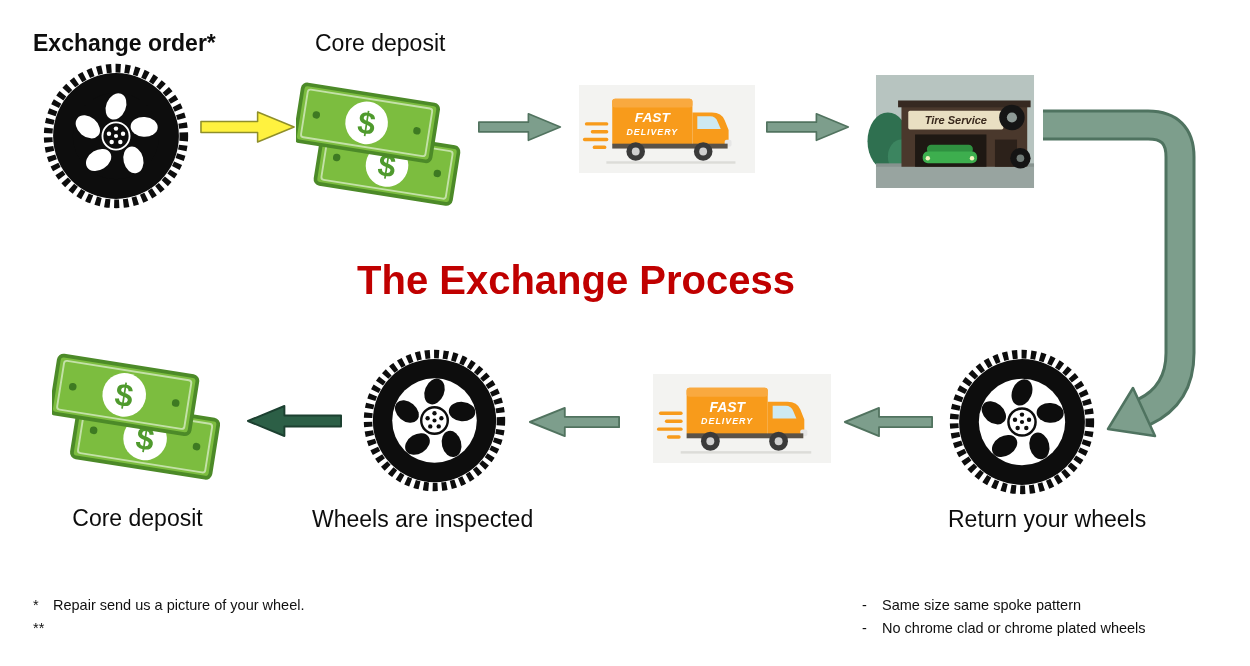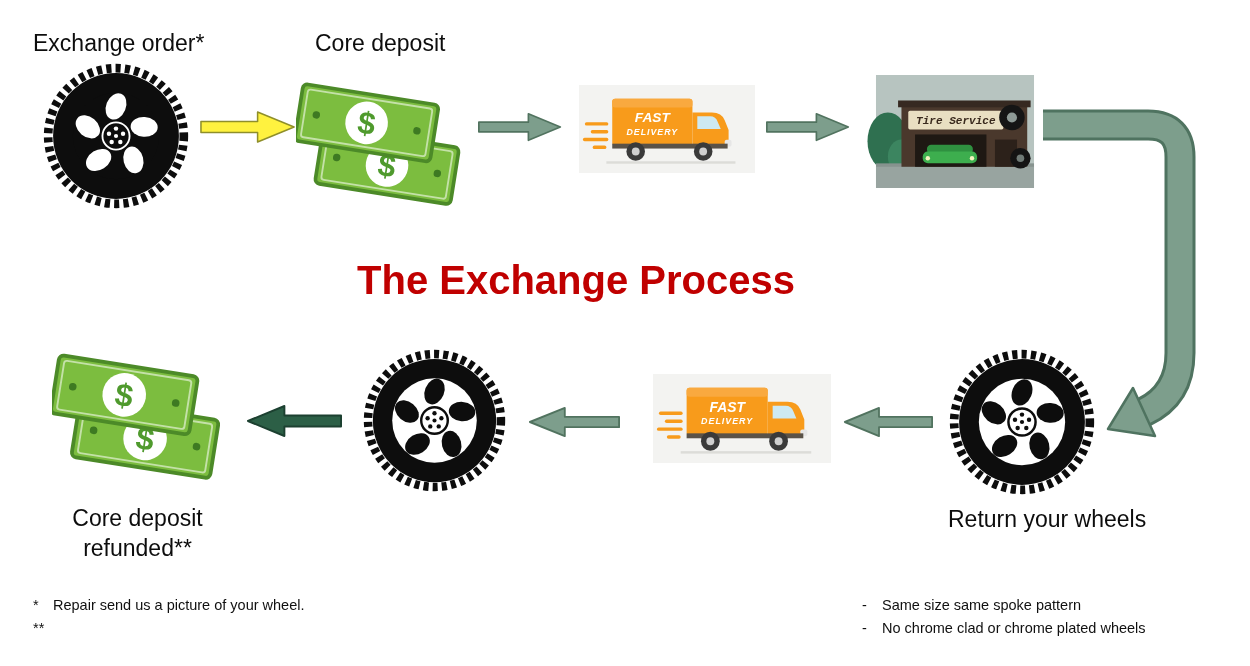--- a/index.html
+++ b/index.html
@@ -55,21 +55,21 @@
 
   
   .footnote { font-size:14.5px; color:#101010; display:flex; line-height:23px; white-space:nowrap; }
   .footnote .marker { min-width:20px; }
 </style>
 </head>
 <body>
 
 <div class="canvas">
 
-  <div class="abs step-label" style="left:33px; top:30px;">Exchange order*</div>
+  <div class="abs step-label" style="left:33px; top:30px;font-weight:bold;">Exchange order*</div>
 
   <div class="abs wheel-dark" style="left:42px; top:62px; width:148px; height:148px;">
     <svg viewBox="0 0 120 120">
       <circle class="tread" cx="60" cy="60" r="55" stroke-width="7" stroke-dasharray="4.2 3.4"></circle>
       <circle class="tire" cx="60" cy="60" r="51"></circle>
       <circle class="face" cx="60" cy="60" r="35"></circle>
       <g class="cutouts">
         <g transform="rotate(0 60 60)">
             <ellipse transform="rotate(22 60 36)" cx="60" cy="36" rx="8" ry="11"></ellipse>
           </g>
@@ -158,21 +158,21 @@
     </svg>
   </div>
 
   <div class="abs" style="left:766px; top:112px; width:84px; height:30px;">
     <svg viewBox="0 0 100 34" preserveAspectRatio="none">
         <polygon class="arrow-green" points="1,11.5 60,11.5 60,2 98,17 60,32 60,22.5 1,22.5"></polygon>
       </svg>
   </div>
 
 
-  <div class="abs" style="left:862px; top:75px; width:186px; height:113px;font-family:Liberation Mono, monospace;">
+  <div class="abs" style="left:862px; top:75px; width:186px; height:113px;">
     <svg viewBox="0 0 186 133">
       <rect width="186" height="133" fill="#B7C4C0"></rect>
       <ellipse cx="14" cy="78" rx="24" ry="34" fill="#2F7050"></ellipse>
       <ellipse cx="30" cy="96" rx="16" ry="20" fill="#3C8560"></ellipse>
       <rect y="104" width="186" height="6" fill="#87938F"></rect>
       <rect y="108" width="186" height="25" fill="#98A4A0"></rect>
       <rect x="30" y="36" width="148" height="72" fill="#4A382C"></rect>
       <rect x="26" y="30" width="156" height="8" fill="#362921"></rect>
       <rect x="38" y="42" width="112" height="22" rx="2" fill="#E9DFC2"></rect>
       <text class="shop-sign" x="94" y="58">Tire Service</text>
@@ -326,22 +326,22 @@
   <div class="abs" style="left:1040px; top:95px; width:205px; height:370px;">
     <svg viewBox="0 0 205 370">
       <path class="curve-outline" d="M 3 30 L 108 30 Q 140 30 140 62 L 140 258 Q 140 300 104 317"></path>
       <path class="curve-fill" d="M 3 30 L 108 30 Q 140 30 140 62 L 140 258 Q 140 300 104 317"></path>
       <polygon class="curve-head" points="68,334 93,293 115,341"></polygon>
     </svg>
   </div>
 
   <div class="abs step-label center-label" style="left:30px; top:503px; width:215px;">
     <span>Core deposit</span>
-    <span>refunded**</span>
-  </div>
+  </div>
+  <div class="abs step-label" style="left:312px; top:506px;">Wheels are inspected</div>
   <div class="abs step-label" style="left:912px; top:506px;margin-left:36px;">Return your wheels</div>
 
   <div class="abs" style="left:33px; top:594px;">
     <div class="footnote">
       <span class="marker">*</span>
       <span>Repair send us a picture of your wheel.</span>
     </div>
     <div class="footnote">
       <span class="marker">**</span>
     </div>

